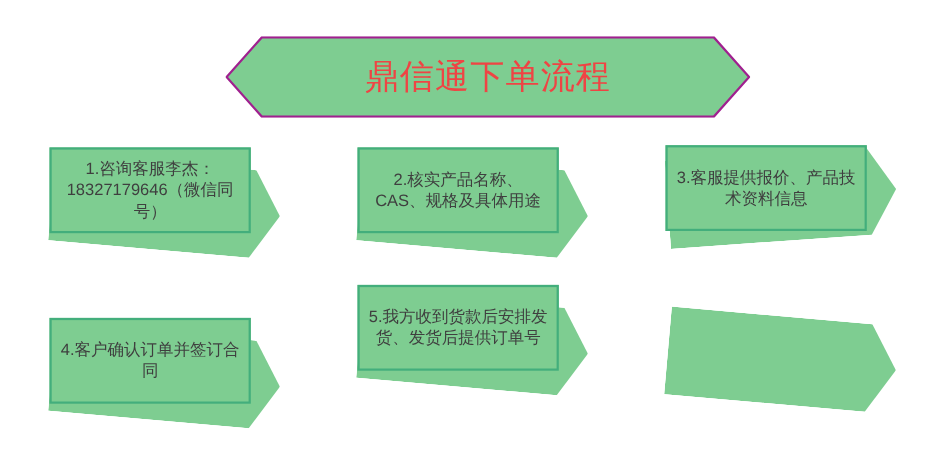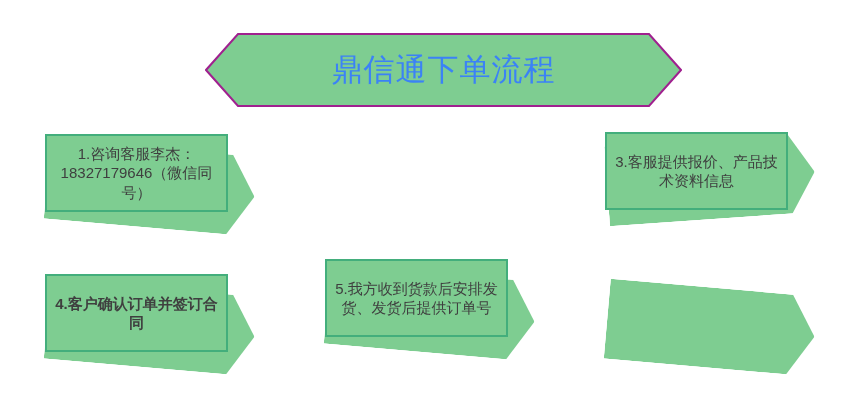--- a/index.html
+++ b/index.html
@@ -29,21 +29,21 @@
     display: block;
   }
   .title-text {
     position: absolute;
     left: 0; top: 0;
     width: 100%; height: 100%;
     display: flex;
     align-items: center;
     justify-content: center;
     font-size: 31px;
-    color: #3b82f6;
+    color: #ef4444;
     letter-spacing: 1px;
   }
   
   .step {
     position: absolute;
     width: 210px;
     height: 100px;
   }
   .arrow-bg {
     position: absolute;
@@ -72,21 +72,21 @@
     padding: 4px 8px;
   }
   .step-box span {
     font-size: 15px;
     line-height: 1.3;
     color: #3f3f3f;
   }
   .pos-1 { left: 45px;  top: 134px; }
   .pos-2 { left: 325px; top: 134px; }
   .pos-3 { left: 605px; top: 132px; padding-left: 48px; }
-  .pos-4 { left: 45px;  top: 274px; font-weight: bold; }
+  .pos-4 { left: 45px;  top: 289px; }
   .pos-5 { left: 325px; top: 259px; }
   .pos-6 { left: 605px; top: 274px; }
   
   .pos-3 .arrow-bg { transform: rotate(-4deg); }
 </style>
 </head>
 <body>
 
 <div class="canvas">
 
@@ -97,20 +97,26 @@
     <div class="title-text">鼎信通下单流程</div>
   </div>
 
   <div class="step pos-1">
     <div class="arrow-bg"></div>
     <div class="step-box">
       <span>1.咨询客服李杰：18327179646（微信同号）</span>
     </div>
   </div>
 
+  <div class="step pos-2">
+    <div class="arrow-bg"></div>
+    <div class="step-box">
+      <span>2.核实产品名称、CAS、规格及具体用途</span>
+    </div>
+  </div>
 
   <div class="step pos-3">
     <div class="arrow-bg"></div>
     <div class="step-box">
       <span>3.客服提供报价、产品技术资料信息</span>
     </div>
   </div>
 
   <div class="step pos-4">
     <div class="arrow-bg"></div>

